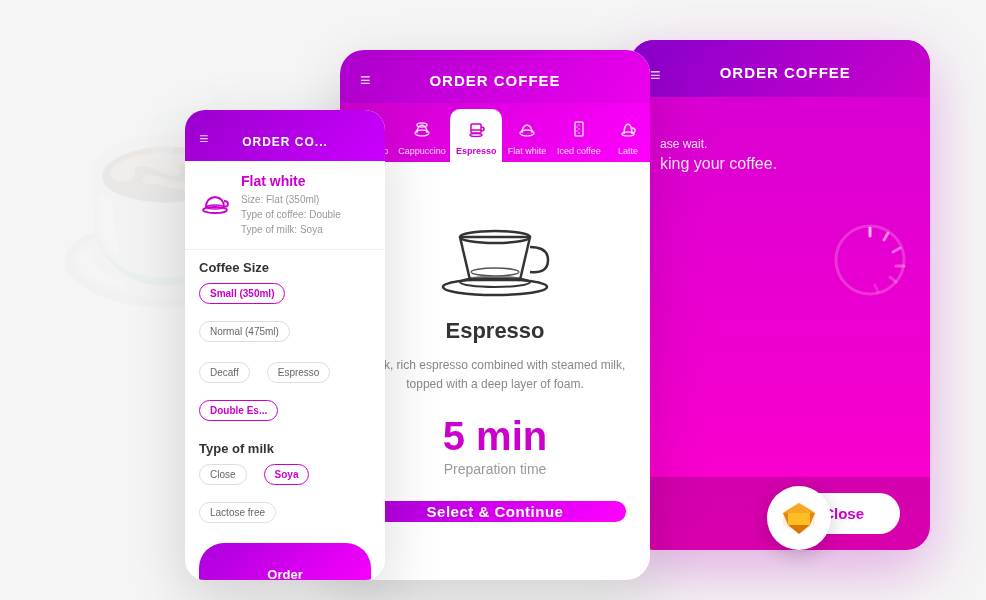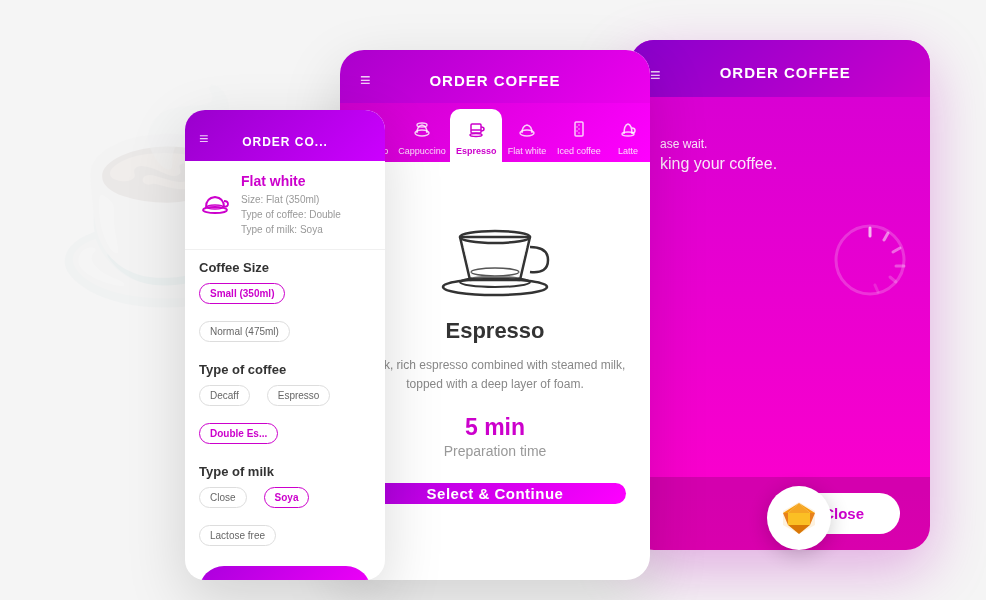--- a/index.html
+++ b/index.html
@@ -192,21 +192,21 @@
       margin-bottom: 12px;
     }
     .card-mid-body .description {
       font-size: 12px;
       color: #888;
       text-align: center;
       line-height: 1.6;
       margin-bottom: 20px;
     }
     .prep-time {
-      font-size: 23px;
+      font-size: 40px;
       font-weight: 700;
       color: #cc00cc;
       margin-bottom: 2px;
     }
     .prep-label {
       font-size: 14px;
       color: #999;
       margin-bottom: 24px;
     }
     .select-continue-btn {
@@ -495,21 +495,20 @@
   
   <div class="form-section">
     <h5>Coffee Size</h5>
     <div class="pill-group">
       <button class="pill active">Small (350ml)</button>
       <button class="pill">Normal (475ml)</button>
     </div>
   </div>
   
   <div class="form-section">
-    <h5>Type of coffee</h5>
     <div class="pill-group">
       <button class="pill">Decaff</button>
       <button class="pill">Espresso</button>
       <button class="pill active">Double Es...</button>
     </div>
   </div>
   
   <div class="form-section">
     <h5>Type of milk</h5>
     <div class="pill-group">

